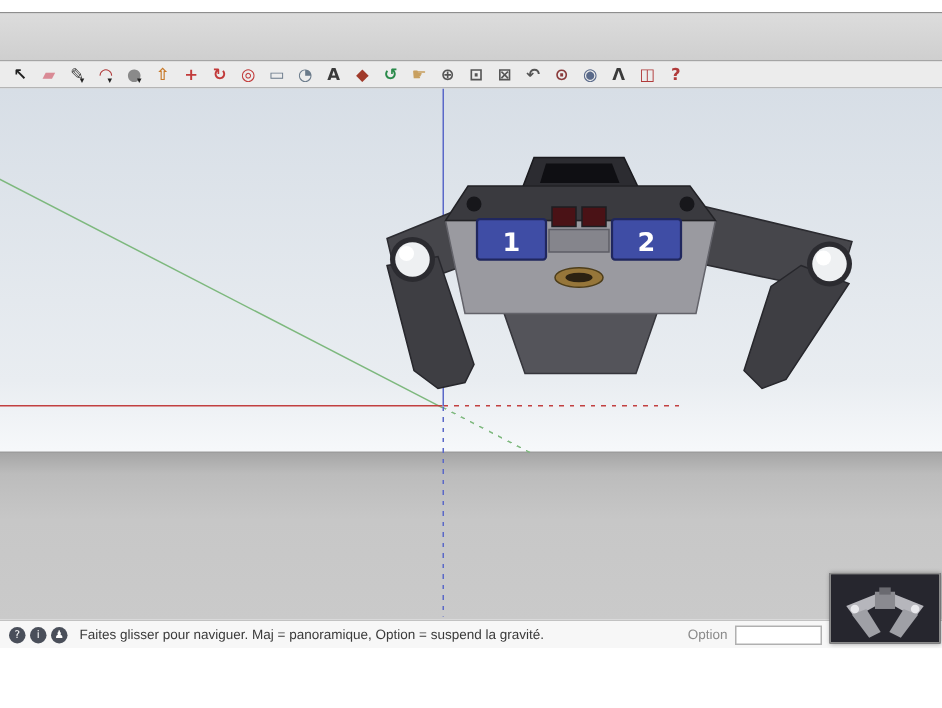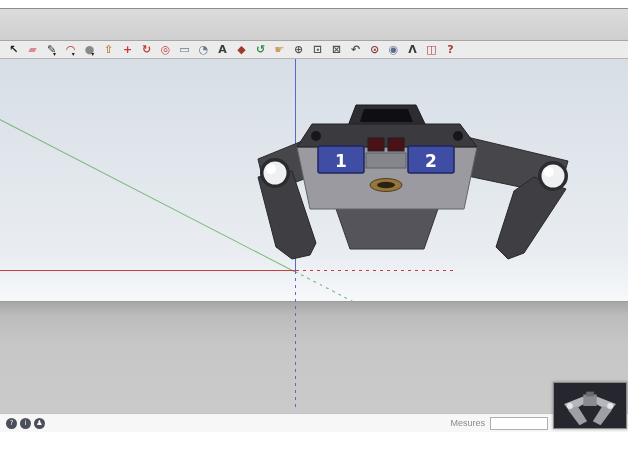--- a/index.html
+++ b/index.html
@@ -183,21 +183,22 @@
       <ellipse cx="386" cy="184" rx="9" ry="3.2" fill="#2c2212"></ellipse>
     </svg>
   </div>
 
   <div class="statusbar">
     <div class="sicons" id="status-icons">
         <span class="sicon">?</span>
         <span class="sicon">i</span>
         <span class="sicon">♟</span>
       </div>
-    <span class="m-label">Mesures</span>
+    <span class="hint">Faites glisser pour naviguer. Maj = panoramique, Option = suspend la gravité.</span>
+    <span class="m-label">Option</span>
     <input class="measure-input" type="text" value="" style="">
   </div>
 
   <div class="thumb">
     <svg viewBox="0 0 74 47">
       <rect x="0" y="0" width="74" height="47" fill="#26262e"></rect>
       <polygon points="10,22 30,14 34,20 16,30" fill="#b6b6bc"></polygon>
       <polygon points="64,22 44,14 40,20 58,30" fill="#b6b6bc"></polygon>
       <polygon points="14,28 24,24 34,40 26,44" fill="#9fa0a6"></polygon>
       <polygon points="60,28 50,24 40,40 48,44" fill="#9fa0a6"></polygon>

